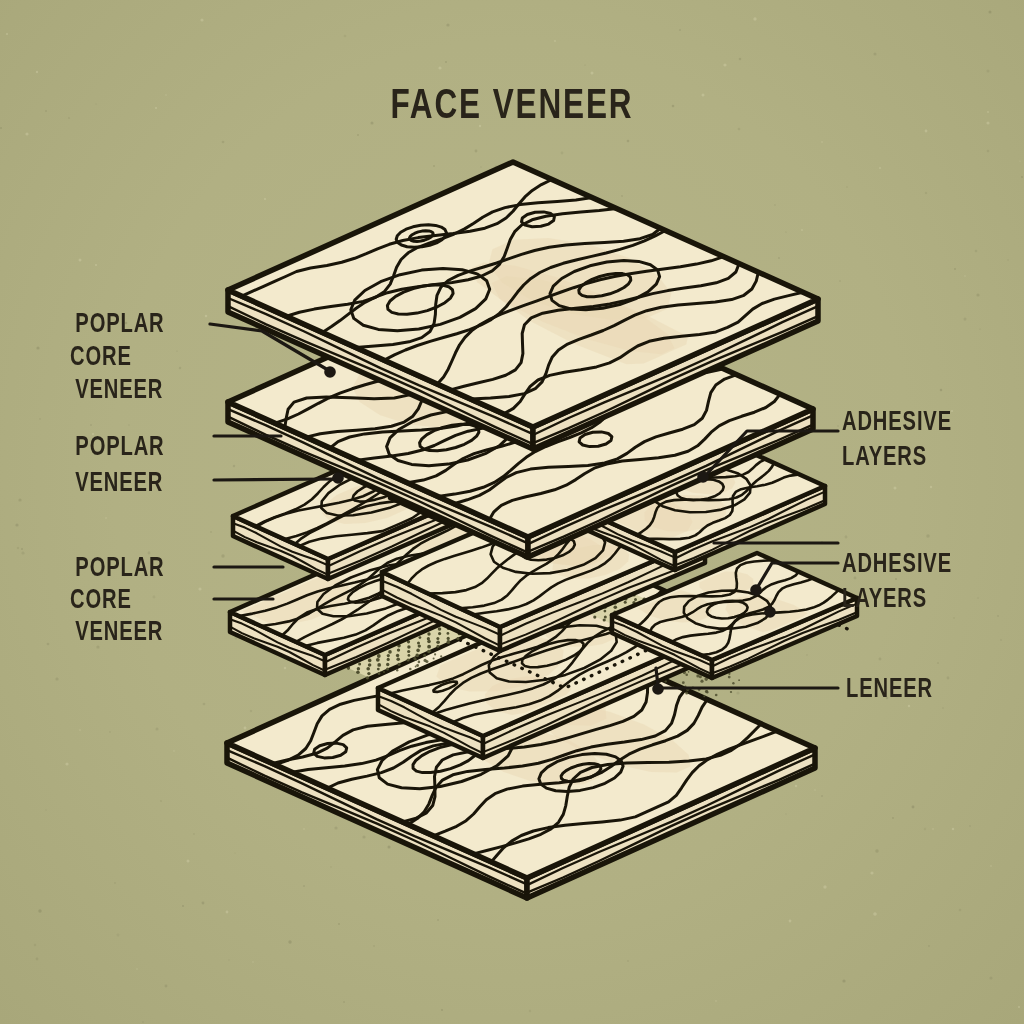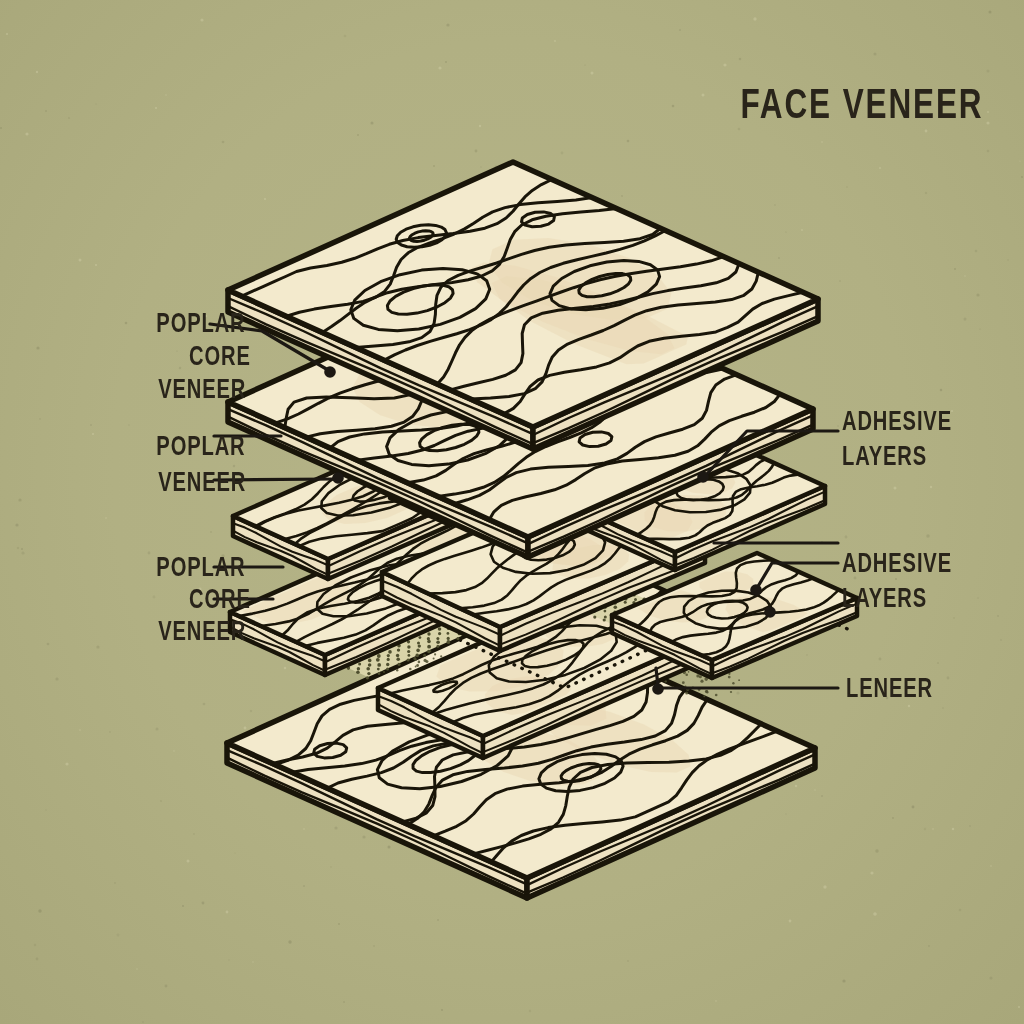--- a/index.html
+++ b/index.html
@@ -5,23 +5,23 @@
   html,body{margin:0;padding:0;background:#a9a87c;}
   .stage{
     position:relative;width:1024px;height:1024px;overflow:hidden;
     background:radial-gradient(ellipse at 50% 46%, #b5b488 0%, #b1b083 55%, #a8a77a 100%);
     font-family:"Liberation Sans", sans-serif;
   }
   .stage svg{position:absolute;left:0;top:0;}
   .lbl{position:absolute;font-weight:700;color:#29241a;}
   .lbl .ln{white-space:nowrap;}
   .cond{display:inline-block;transform:scaleX(.72);transform-origin:center center;letter-spacing:1.2px;}
-  .title{left:0;width:1024px;text-align:right;font-size:42px;line-height:42px;}
+  .title{left:0;width:1024px;text-align:center;font-size:42px;line-height:42px;}
   .title .cond{transform:scaleX(.75);letter-spacing:2.5px;}
-  .left-lbl{left:58px;width:205px;text-align:right;font-size:28px;}
+  .left-lbl{left:58px;width:205px;text-align:left;font-size:28px;}
   .right-lbl{left:842px;width:230px;text-align:left;font-size:28px;line-height:35px;}
   .right-lbl .cond{transform-origin:left center;}
 </style>
 </head>
 <body>
 
 <div class="stage">
 
   <svg id="diagram" width="1024" height="1024" viewBox="0 0 1024 1024">
       <g>

